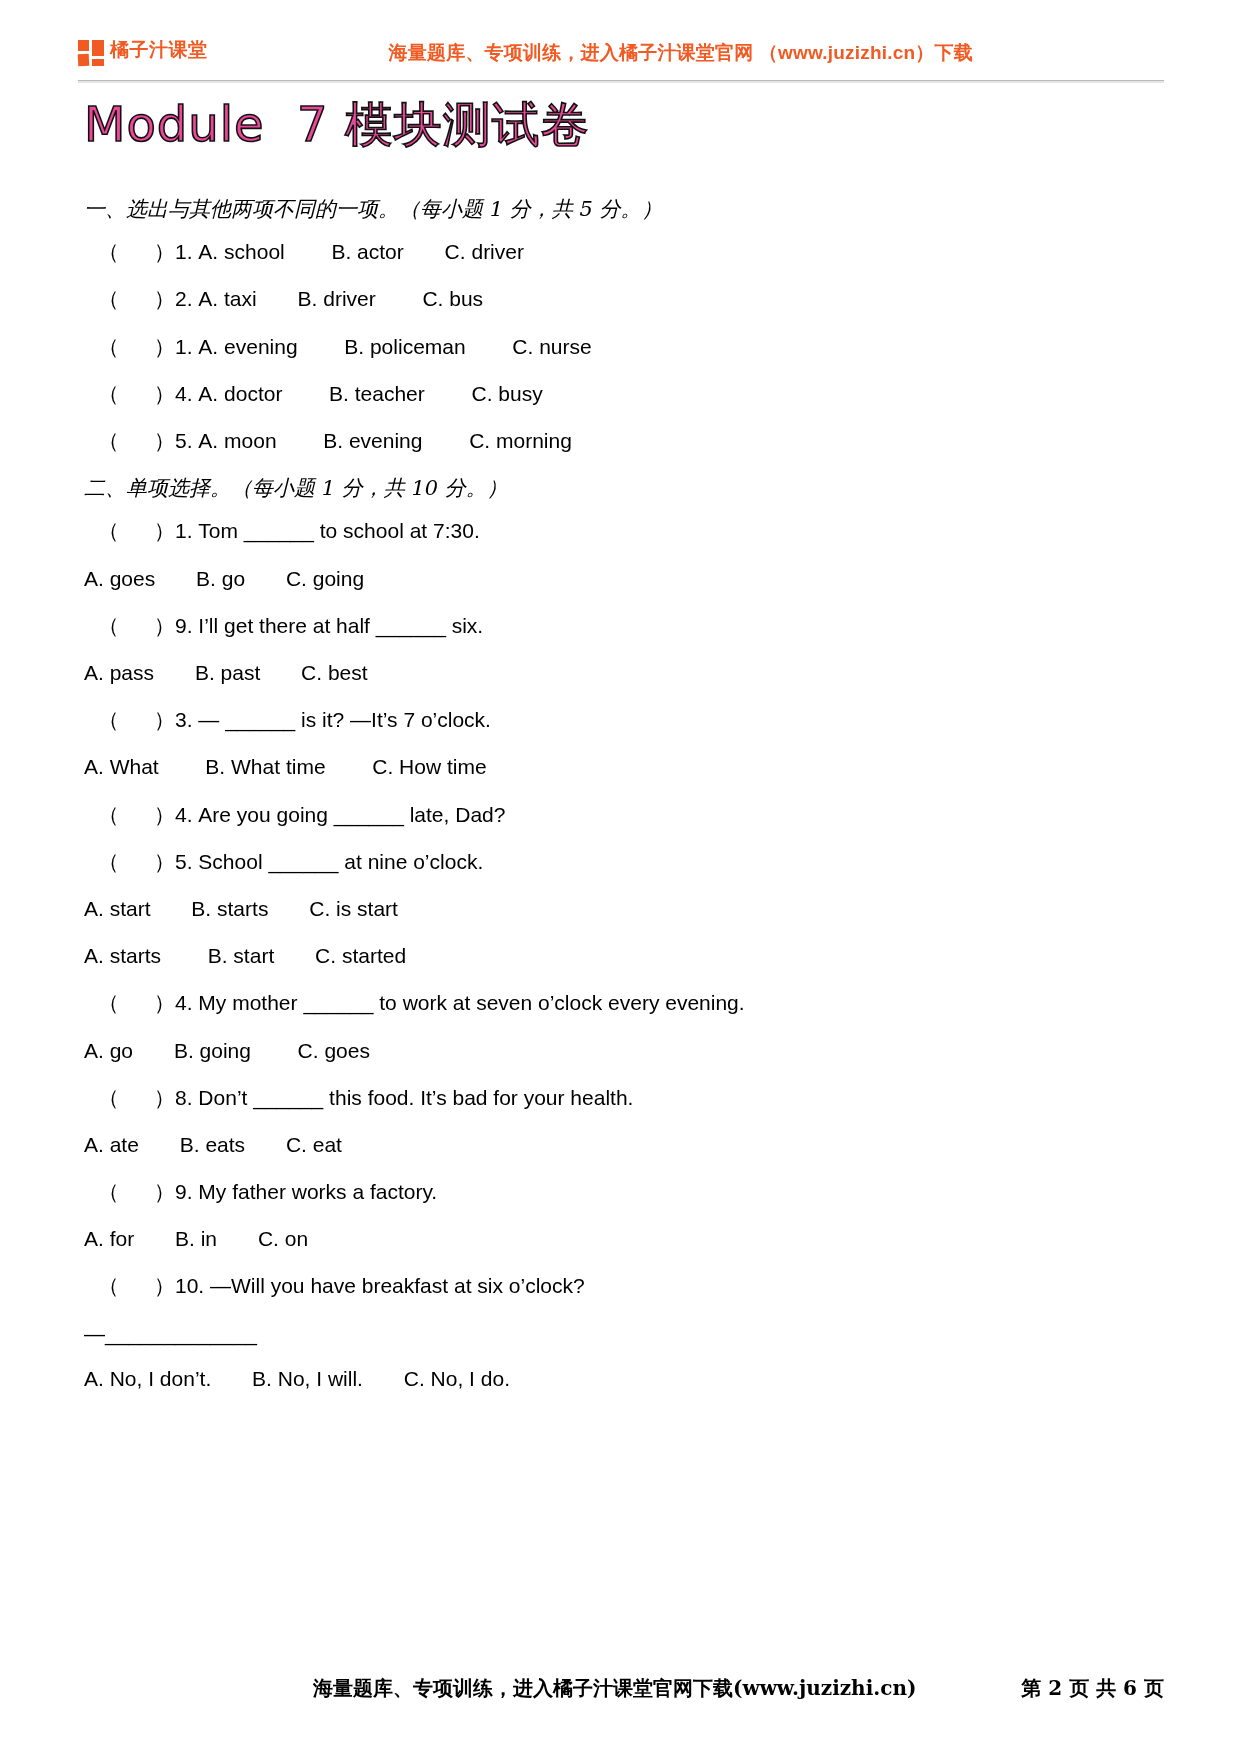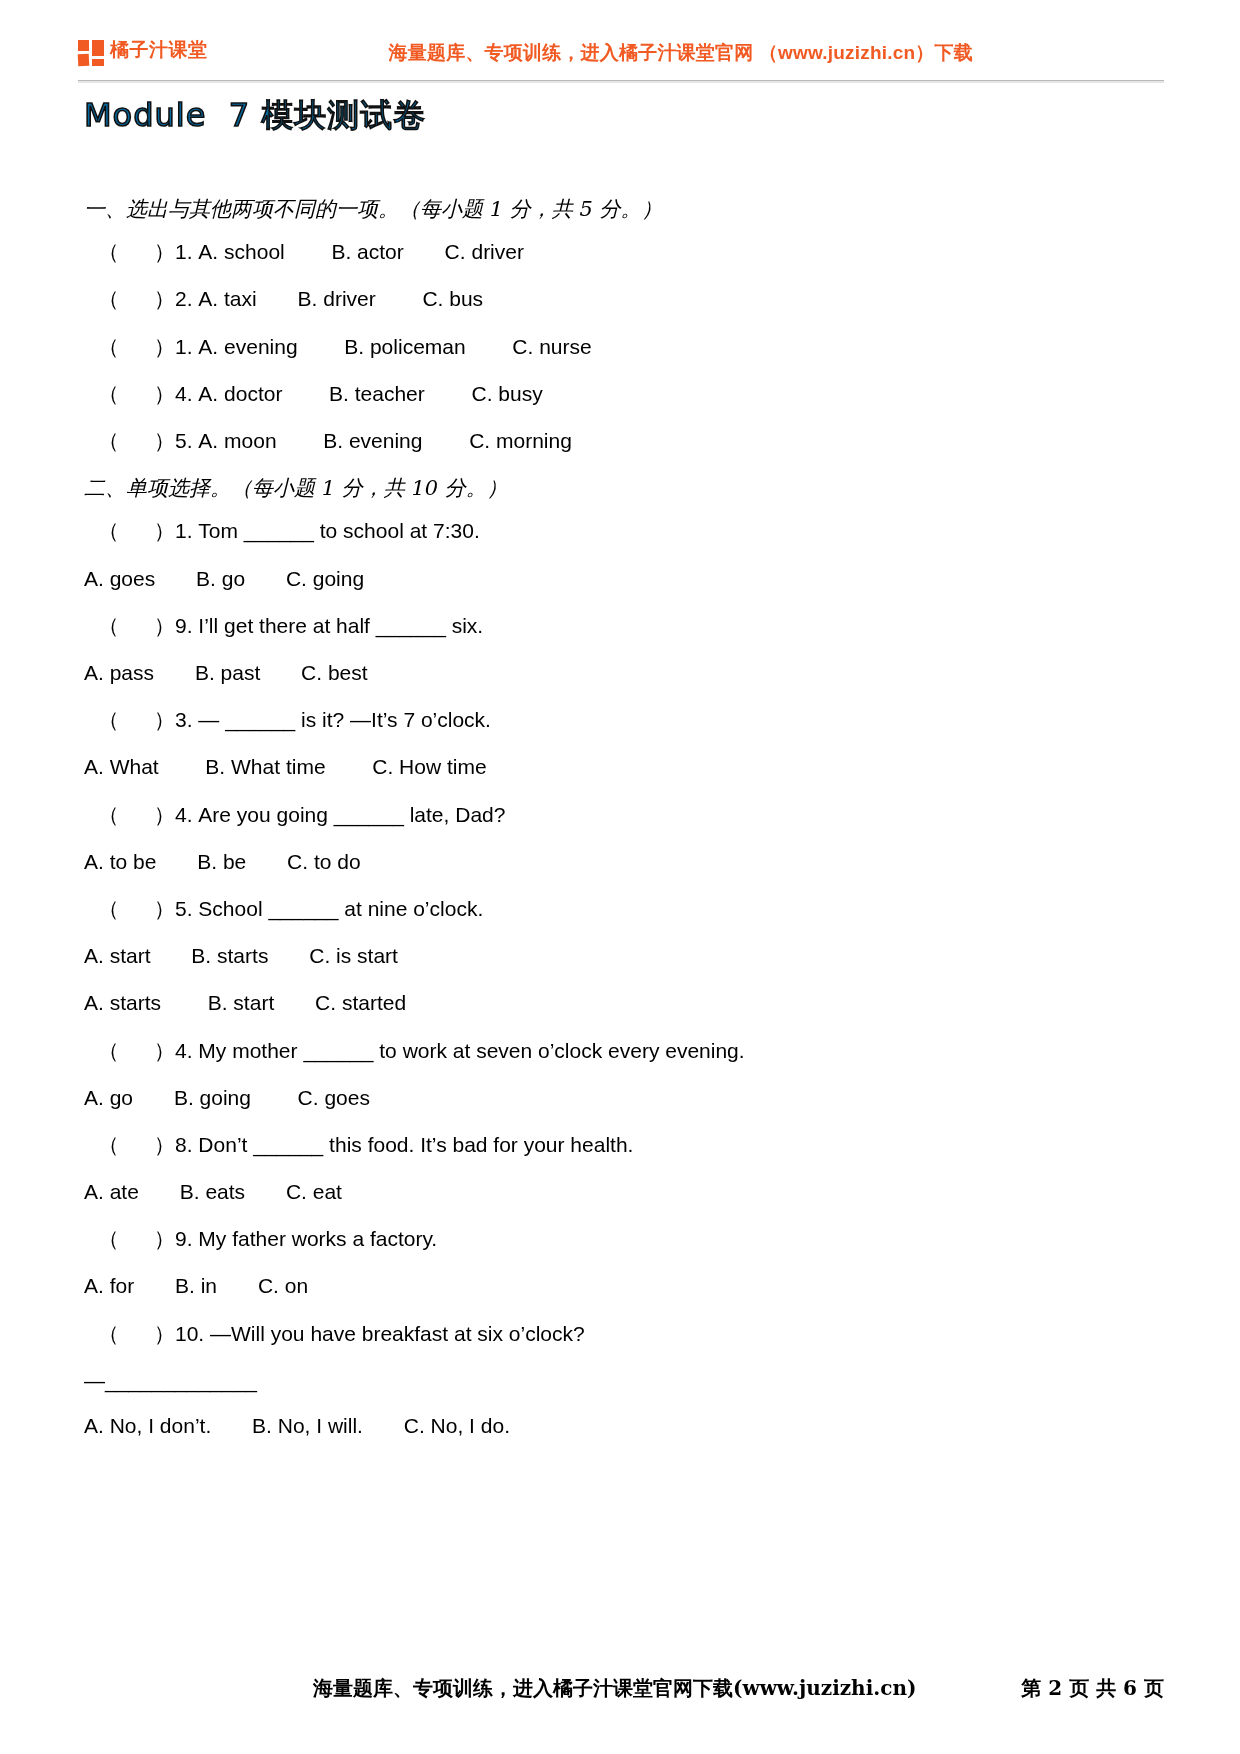--- a/index.html
+++ b/index.html
@@ -85,25 +85,25 @@
     width: 1086px;
     height: 3px;
     background: linear-gradient(to bottom, #b9b9b9 0, #b9b9b9 1px, #e6e6e6 1px, #e6e6e6 3px);
   }
 
   
   .doc-title {
     position: absolute;
     left: 84px;
     top: 96px;
-    font-size: 32px;
+    font-size: 48px;
     font-weight: 400;
     letter-spacing: 1px;
     white-space: pre;
-    color: #0369a1;
+    color: #ec4899;
     -webkit-text-stroke: 1.6px #111111;
     font-family: "DejaVu Sans", sans-serif;
     line-height: 1.2;
   }
 
   
   .content {
     position: absolute;
     left: 84px;
     top: 196px;
@@ -203,21 +203,20 @@
       <div class="q-line">（      ）4. A. doctor        B. teacher        C. busy</div>
       <div class="q-line">（      ）5. A. moon        B. evening        C. morning</div>
       <div class="section-head">二、单项选择。（每小题 1 分，共 10 分。）</div>
       <div class="q-line">（      ）1. Tom ______ to school at 7:30.</div>
       <div class="opt-line">A. goes       B. go       C. going</div>
       <div class="q-line">（      ）9. I’ll get there at half ______ six.</div>
       <div class="opt-line">A. pass       B. past       C. best</div>
       <div class="q-line">（      ）3. — ______ is it? —It’s 7 o’clock.</div>
       <div class="opt-line">A. What        B. What time        C. How time</div>
       <div class="q-line">（      ）4. Are you going ______ late, Dad?</div>
-      <div class="opt-line">A. to be       B. be       C. to do</div>
       <div class="q-line">（      ）5. School ______ at nine o’clock.</div>
       <div class="opt-line">A. start       B. starts       C. is start</div>
       <div class="opt-line">A. starts        B. start       C. started</div>
       <div class="q-line">（      ）4. My mother ______ to work at seven o’clock every evening.</div>
       <div class="opt-line">A. go       B. going        C. goes</div>
       <div class="q-line">（      ）8. Don’t ______ this food. It’s bad for your health.</div>
       <div class="opt-line">A. ate       B. eats       C. eat</div>
       <div class="q-line">（      ）9. My father works a factory.</div>
       <div class="opt-line">A. for       B. in       C. on</div>
       <div class="q-line">（      ）10. —Will you have breakfast at six o’clock?</div>

